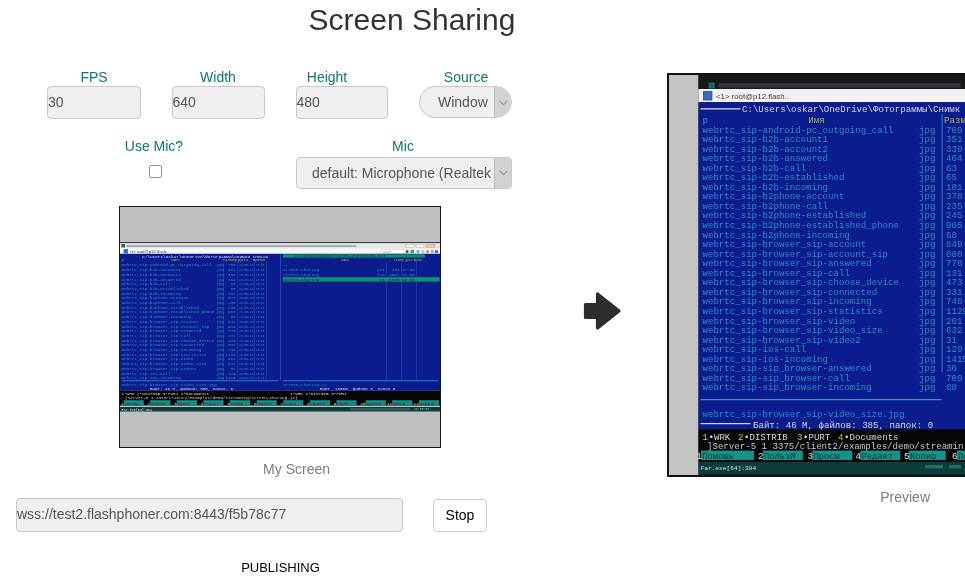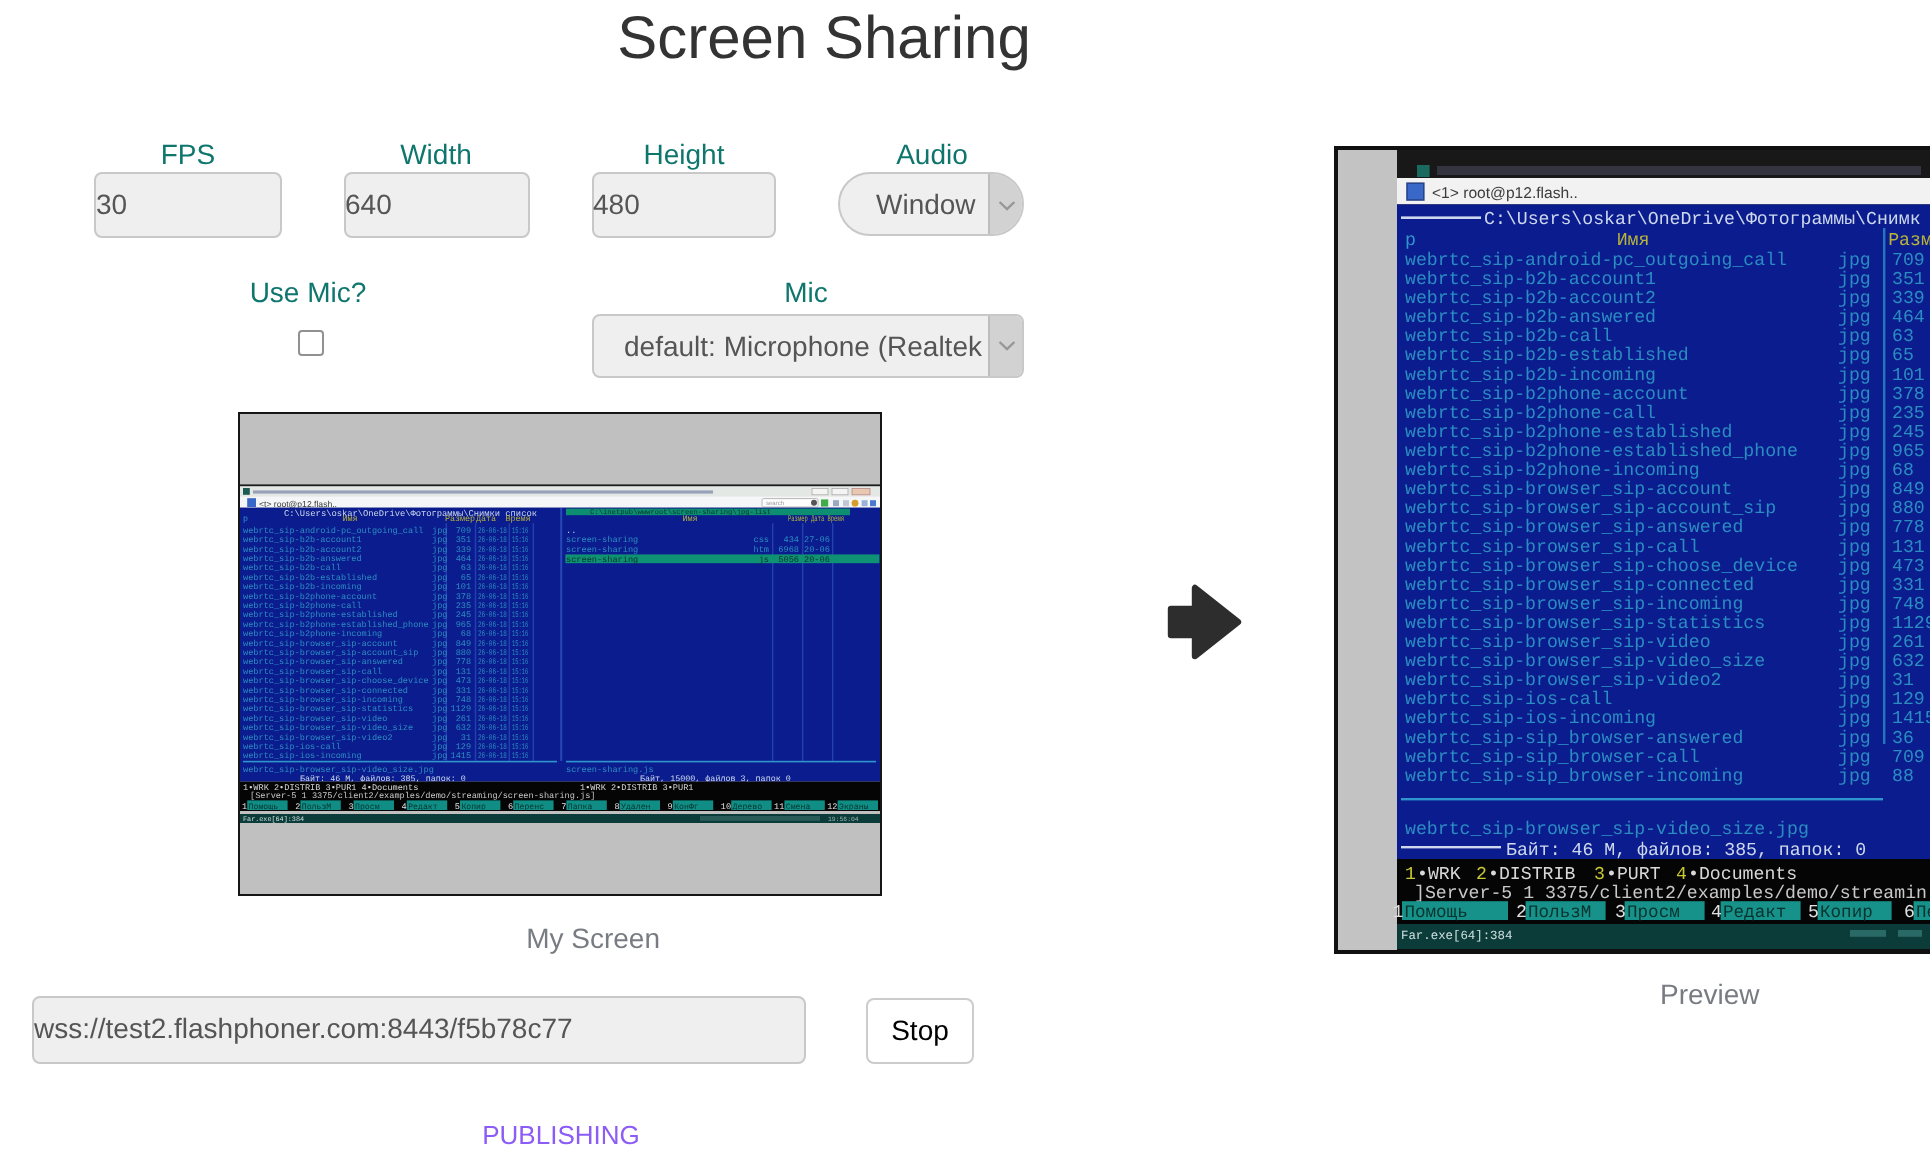--- a/index.html
+++ b/index.html
@@ -5,22 +5,22 @@
 html,body { width:965px; height:585px; background:#fff; font-family:"Liberation Sans", sans-serif; overflow:hidden; position:relative; }
 .abs { position:absolute; }
 .lbl { position:absolute; font-size:14px; color:#0f766e; text-align:center; }
 .inp { position:absolute; height:32.5px; background:#efefef; border:1px solid #c8c8c8; border-radius:4px; font-size:14px; color:#555; line-height:30px; }
 </style></head>
 <body>
 <div class="abs" style="left:0;top:3px;width:824px;text-align:center;font-size:30px;color:#333;">Screen Sharing</div>
 
 <div class="lbl" style="left:32px;top:68.5px;width:124px;">FPS</div>
 <div class="lbl" style="left:156px;top:68.5px;width:124px;">Width</div>
-<div class="lbl" style="left:280px;top:68.5px;width:124px;">Height</div>
-<div class="lbl" style="left:404px;top:68.5px;width:124px;">Audio</div>
+<div class="lbl" style="left:265px;top:68.5px;width:124px;">Height</div>
+<div class="lbl" style="left:404px;top:68.5px;width:124px;">Source</div>
 
 <div class="inp" style="left:47px;top:86px;width:94px;">30</div>
 <div class="inp" style="left:171.5px;top:86px;width:93px;">640</div>
 <div class="inp" style="left:295.5px;top:86px;width:92.5px;">480</div>
 <div style="position:absolute;left:419px;top:86px;width:92.5px;height:32px;background:#efefef;border:1px solid #c8c8c8;border-radius:16px;overflow:hidden">
 <div style="position:absolute;left:18px;top:0;right:17px;height:30px;line-height:30px;font-size:14px;color:#555;white-space:nowrap;overflow:hidden">Window</div>
 <div style="position:absolute;right:0;top:0;width:17px;height:30px;background:#d2d2d2;border-left:1px solid #bdbdbd;border-radius:0 3px 3px 0">
 <svg width="9" height="6" viewBox="0 0 9 6" style="position:absolute;left:4px;top:12.5px">
         <path d="M0.8 1 L4.5 4.6 L8.2 1" fill="none" stroke="#979797" stroke-width="1.2"></path>
       </svg>
@@ -268,21 +268,21 @@
 <rect x="0" y="200" width="320" height="4.5" fill="#0c3c3a"></rect>
 <text x="1.5" y="203.5" font-family="Liberation Mono, monospace" font-size="3.4" fill="#cfe0e0">Far.exe[64]:384</text>
 <rect x="230" y="201" width="60" height="2.4" fill="#295c58"></rect>
 <text x="294" y="203.4" font-family="Liberation Mono, monospace" font-size="3.2" fill="#9ab4b4">19:56:04</text>
 </svg>
   </div>
 <div class="abs" style="left:230px;top:461px;width:100px;text-align:right;font-size:14px;color:#787c82;">My Screen</div>
 
 <div class="inp" style="left:16px;top:497.5px;width:387px;height:34px;line-height:31px;">wss://test2.flashphoner.com:8443/f5b78c77</div>
 <div class="abs" style="left:433px;top:498.5px;width:54px;height:33px;background:#fff;border:1px solid #ccc;border-radius:4px;text-align:center;line-height:31px;font-size:14px;color:#000000;">Stop</div>
-<div class="abs" style="left:240.5px;top:559.5px;width:80px;text-align:center;font-size:13px;color:#8b5cf6;">PUBLISHING</div>
+<div class="abs" style="left:240.5px;top:559.5px;width:80px;text-align:center;font-size:13px;color:#000000;">PUBLISHING</div>
 
 <div class="abs" style="left:583px;top:290.8px;"><svg width="40" height="40" viewBox="0 0 40 40">
       <path d="M 2.5 13.5 L 2.5 26.5 L 14.5 26.5 L 14.5 37 L 36 20 L 14.5 3 L 14.5 13.5 Z" fill="#2d2d2d" stroke="#2d2d2d" stroke-width="3.2" stroke-linejoin="round"></path>
     </svg></div>
 
 <div class="abs" style="left:666.5px;top:73px;width:298.5px;height:403.5px;overflow:hidden;">
     <svg width="299" height="404" viewBox="0 0 299 404" style="display:block">
 <rect width="299" height="404" fill="#101010"></rect>
 <rect x="2" y="2" width="29.5" height="400" fill="#c3c3c3"></rect>
 <rect x="31.5" y="2" width="267.5" height="14" fill="#181818"></rect>
@@ -414,12 +414,12 @@
 <text x="243.0" y="385.7" font-family="Liberation Mono, monospace" font-size="8.8" fill="#06332e">Копир</text>
 <rect x="289.8" y="377.6" width="14" height="9.4" fill="#17928a"></rect>
 <text x="285.0" y="385.5" font-family="Liberation Mono, monospace" font-size="9.1" fill="#e0e0e0">6</text>
 <text x="291.0" y="385.7" font-family="Liberation Mono, monospace" font-size="8.8" fill="#06332e">Пер</text>
 <rect x="31.5" y="389" width="267.5" height="12.5" fill="#0c3c3a"></rect>
 <text x="33.5" y="396.5" font-family="Liberation Mono, monospace" font-size="6.2" fill="#cfe0e0">Far.exe[64]:384</text>
 <rect x="258" y="392" width="18" height="3.4" fill="#2a6a66"></rect>
 <rect x="282" y="392" width="12" height="3.4" fill="#2a6a66"></rect>
 </svg>
   </div>
-<div class="abs" style="left:830px;top:489px;width:100px;text-align:left;font-size:14px;color:#787c82;">Preview</div>
+<div class="abs" style="left:830px;top:489px;width:100px;text-align:right;font-size:14px;color:#787c82;">Preview</div>
 </body></html>

